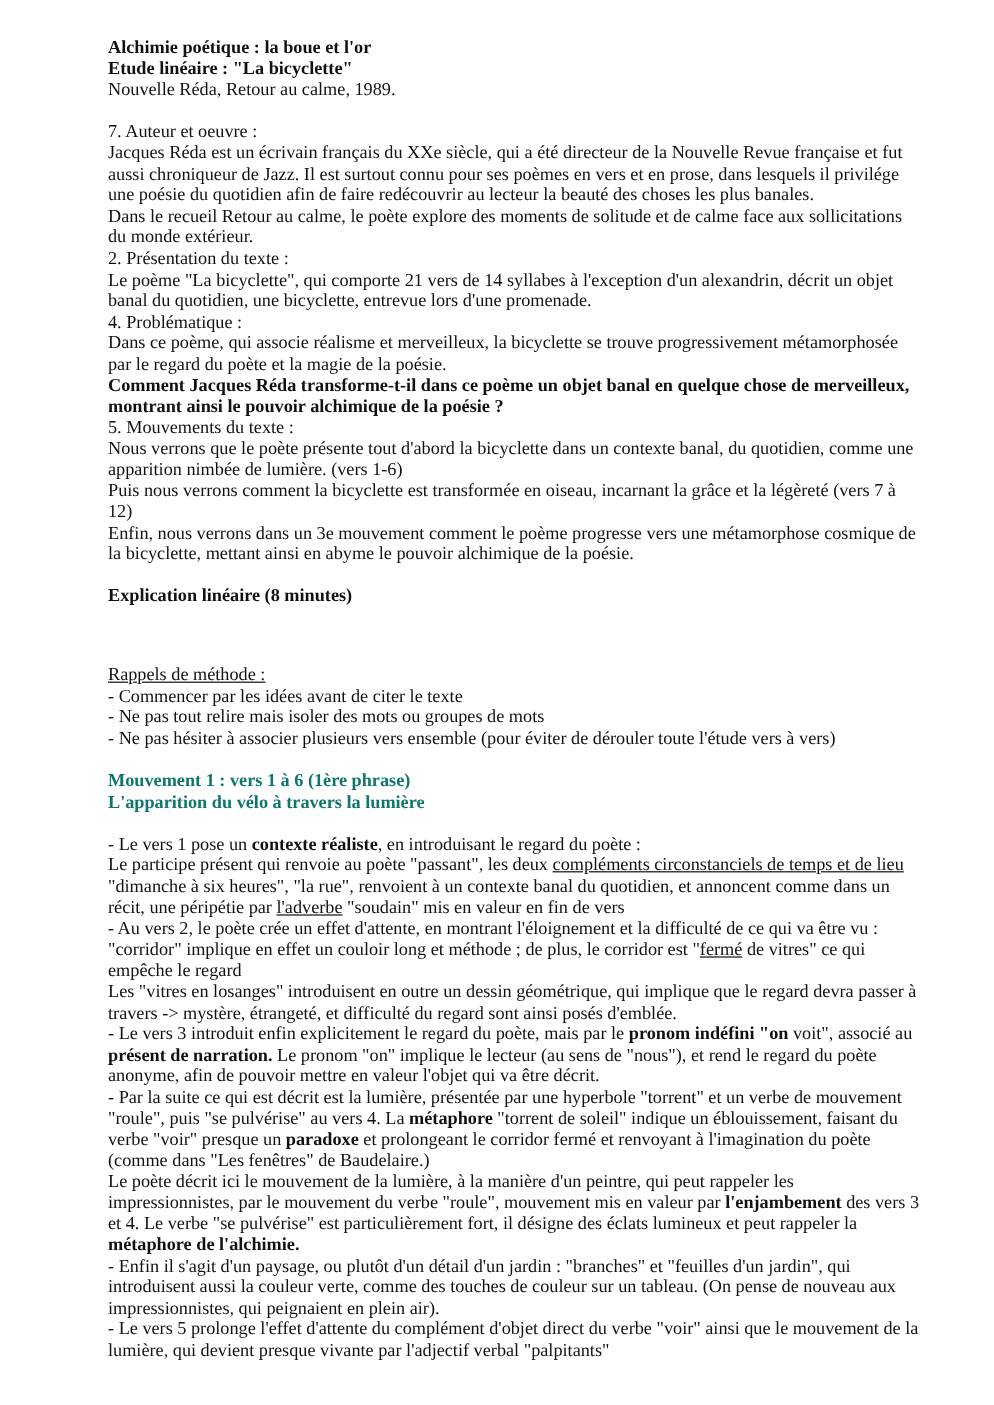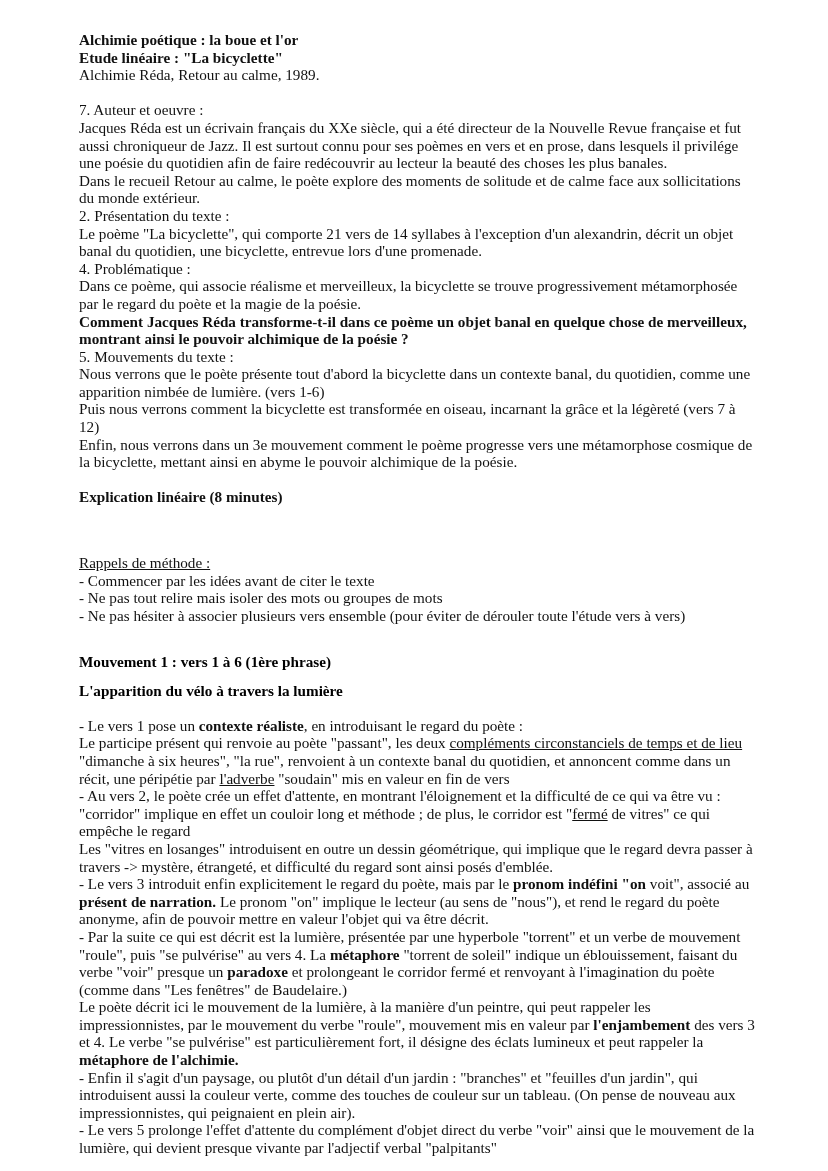--- a/index.html
+++ b/index.html
@@ -1,35 +1,35 @@
 <!DOCTYPE html>
 <html><head>
 <meta charset="utf-8">
 <style>
   html, body { margin: 0; padding: 0; background: #ffffff; }
   body {
     width: 828px; height: 1171px; overflow: hidden;
     font-family: "Liberation Serif", serif;
     font-size: 15.2px; line-height: 17.6px; color: #111111;
   }
-  .page { position: absolute; left: 79px; top: 31px; width: 680px; }
+  .page { position: absolute; left: 90px; top: 31px; width: 680px; }
   p { margin: 0; }
   .b { font-weight: bold; }
   .i { }
   .u { text-decoration: underline; margin-top: 48px; }
   .gap { height: 17.6px; }
-  .purple { color: #000000; font-weight: bold; margin-top: 11px; }
+  .purple { color: #0f766e; font-weight: bold; }
 </style>
 </head>
 <body>
 
 <div class="page">
   <p class="b">Alchimie poétique : la boue et l'or</p>
   <p class="b">Etude linéaire : "La bicyclette"</p>
-  <p><span>Alchimie Réda, </span><span class="i">Retour au calme</span><span>, 1989.</span></p>
+  <p><span>Nouvelle Réda, </span><span class="i">Retour au calme</span><span>, 1989.</span></p>
   <div class="gap"></div>
 
   <p>7. Auteur et oeuvre :</p>
   <p>Jacques Réda est un écrivain français du XXe siècle, qui a été directeur de la Nouvelle Revue française et fut aussi chroniqueur de Jazz. Il est surtout connu pour ses poèmes en vers et en prose, dans lesquels il privilége une poésie du quotidien afin de faire redécouvrir au lecteur la beauté des choses les plus banales.</p>
   <p><span>Dans le recueil </span><span class="i">Retour au calme</span><span>, le poète explore des moments de solitude et de calme face aux sollicitations du monde extérieur.</span></p>
   <p>2. Présentation du texte :</p>
   <p>Le poème "La bicyclette", qui comporte 21 vers de 14 syllabes à l'exception d'un alexandrin, décrit un objet banal du quotidien, une bicyclette, entrevue lors d'une promenade.</p>
   <p>4. Problématique :</p>
   <p>Dans ce poème, qui associe réalisme et merveilleux, la bicyclette se trouve progressivement métamorphosée par le regard du poète et la magie de la poésie.</p>
   <p class="b i">Comment Jacques Réda transforme-t-il dans ce poème un objet banal en quelque chose de merveilleux, montrant ainsi le pouvoir alchimique de la poésie ?</p>

